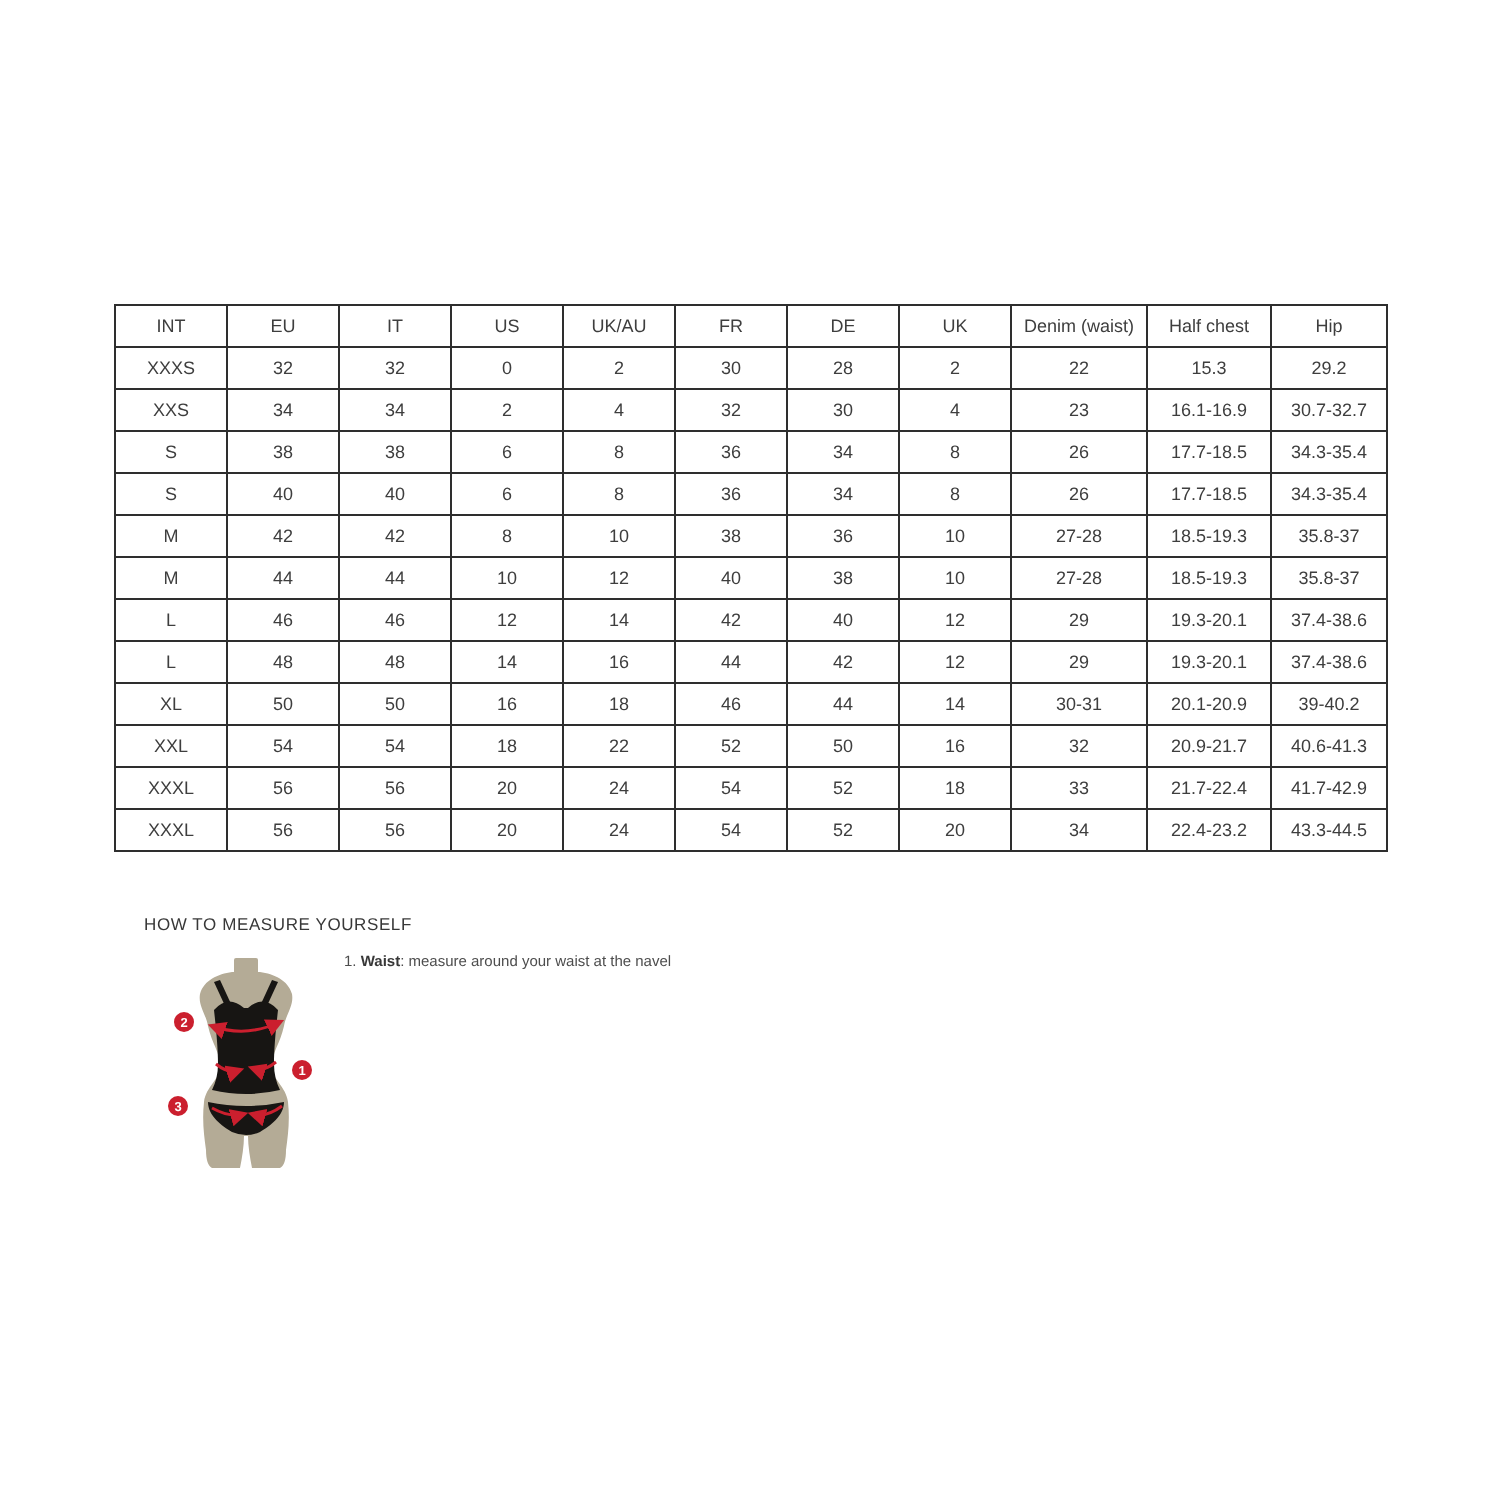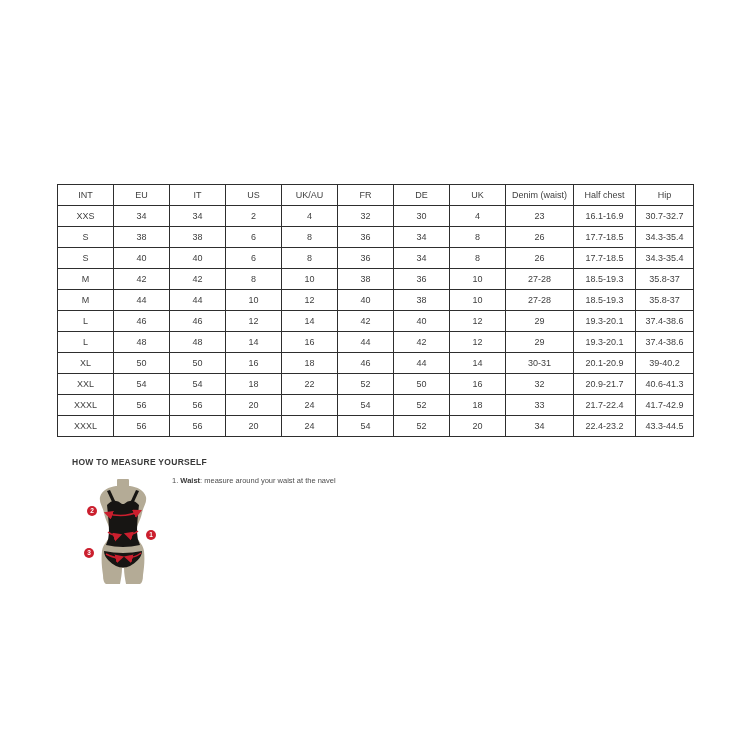--- a/index.html
+++ b/index.html
@@ -1,33 +1,33 @@
 <!DOCTYPE html>
 <html><head>
 <meta charset="utf-8">
 <style>
   html,body { margin:0; padding:0; background:#ffffff; }
   .canvas {
     position:relative; width:750px; height:750px; background:#ffffff;
     font-family:"Liberation Sans", sans-serif; overflow:hidden;
   }
   
-  .tablewrap { position:absolute; left:57px; top:152px;margin-top:32px; }
+  .tablewrap { position:absolute; left:57px; top:152px; }
   table.sizechart { border-collapse:collapse; table-layout:fixed; }
   table.sizechart th, table.sizechart td {
     border:1px solid #2e2e2e;
     height:20px; padding:0 1px;
     font-size:9px; font-weight:400; color:#3e3e3e;
     text-align:center; vertical-align:middle; white-space:nowrap;
     overflow:hidden;
   }
   
   .measure-title {
     position:absolute; left:62px; top:457px;
-    font-size:8.5px; font-weight:700; color:#383838; letter-spacing:0.3px;padding-left:10px;
+    font-size:8.5px; font-weight:400; color:#383838; letter-spacing:0.3px;padding-left:10px;
   }
   .figure { position:absolute; left:80px; top:474px; }
   .steps {
     position:absolute; left:172px; top:473px;
     font-size:7.5px; line-height:16.3px; color:#4d4d4d; white-space:nowrap;
   }
   .steps b { color:#383838;text-align:center; }
 </style>
 </head>
 <body>
@@ -59,20 +59,33 @@
             <th>FR</th>
             <th>DE</th>
             <th>UK</th>
             <th>Denim (waist)</th>
             <th>Half chest</th>
             <th>Hip</th>
           </tr>
         </thead>
       <tbody id="body-rows">
           <tr>
+            <td>XXXS</td>
+            <td>32</td>
+            <td>32</td>
+            <td>0</td>
+            <td>2</td>
+            <td>30</td>
+            <td>28</td>
+            <td>2</td>
+            <td>22</td>
+            <td>15.3</td>
+            <td>29.2</td>
+          </tr>
+          <tr>
             <td>XXS</td>
             <td>34</td>
             <td>34</td>
             <td>2</td>
             <td>4</td>
             <td>32</td>
             <td>30</td>
             <td>4</td>
             <td>23</td>
             <td>16.1-16.9</td>

